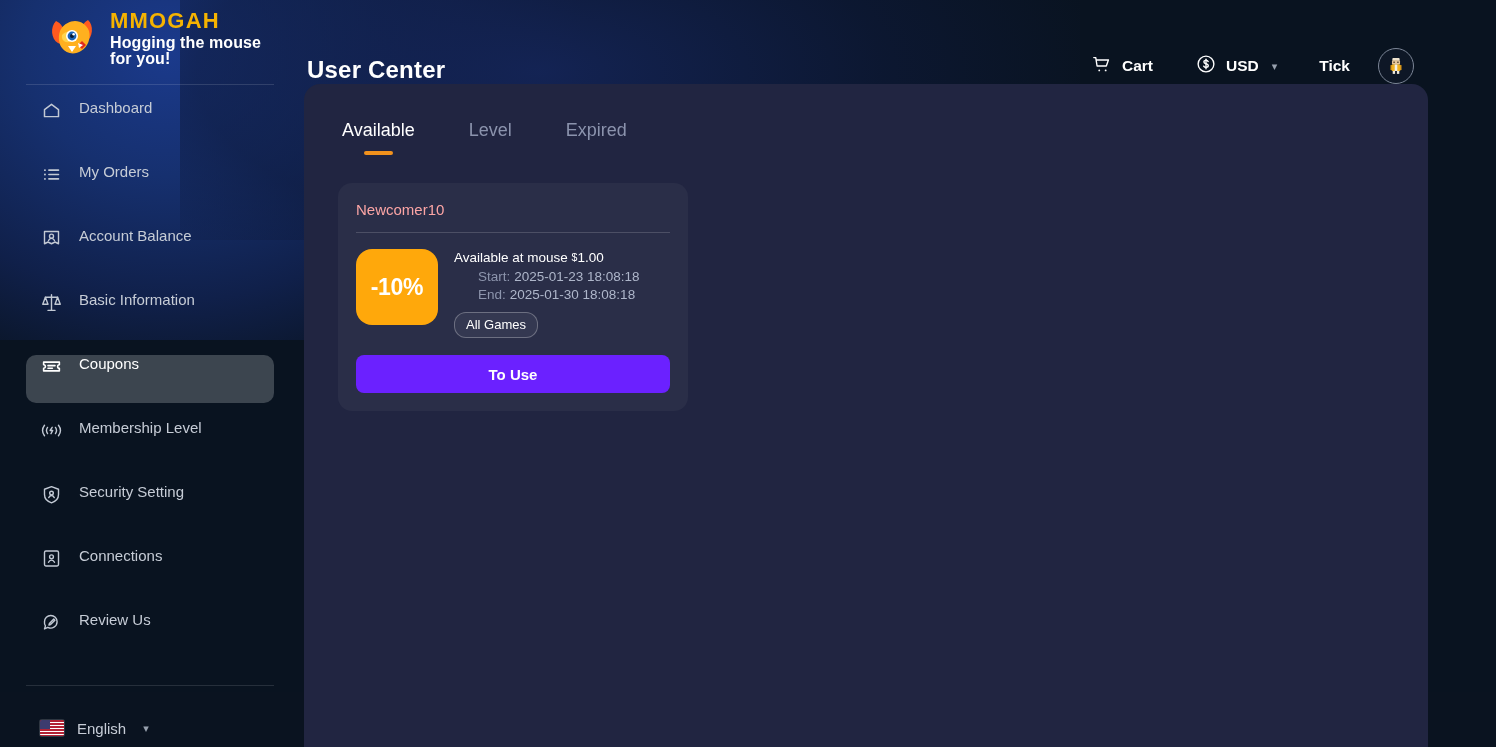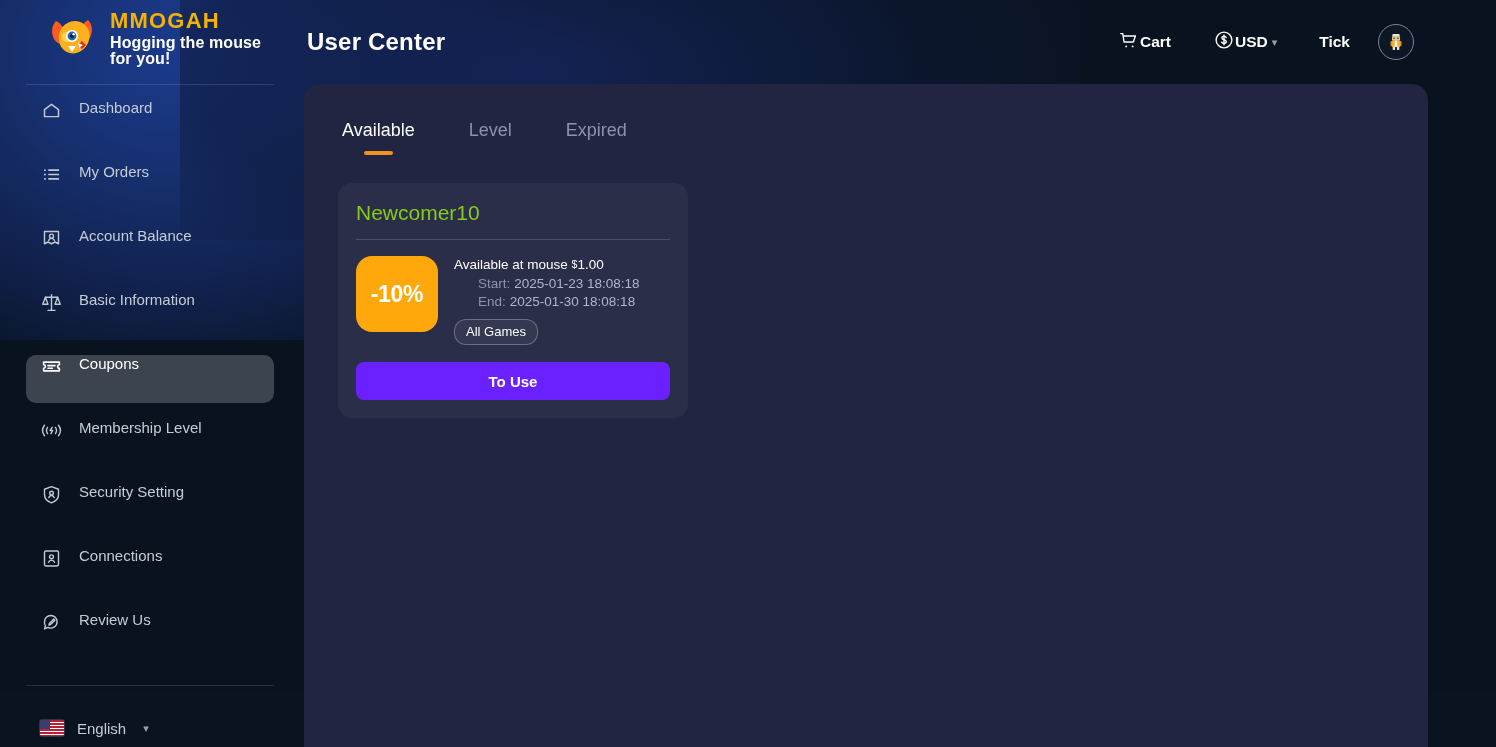--- a/index.html
+++ b/index.html
@@ -104,32 +104,32 @@
     position:absolute; left:0; top:0; width: 10px; height: 8.6px;
     background:#3c3b6e;
   }
   .lang-label { color: #c6ccd6; font-size: 15px; }
   .chev { color:#97a0ad; font-size: 11px; margin-left: 4px; }
 
   
   #header {
     position: absolute; left: 300px; top: 0;
     width: 1196px; height: 84px;
-    display: flex; align-items: center;
+    display: flex; align-items: flex-end;
     z-index: 3;
   }
   #page-title {
     font-size: 24px; font-weight: 700; color: #ffffff;
     margin-left: 7px; letter-spacing: .2px;
   }
   .header-right {
     margin-left: auto; display: flex; align-items: center;
     padding-right: 82px; gap: 0;
   }
-  .hr-item { display: flex; align-items: center; cursor: pointer; }
+  .hr-item { display: flex; align-items: center; gap: 9px; cursor: pointer; }
   .hr-item .lbl { color: #ffffff; font-size: 15.5px; font-weight: 600; }
   .hr-gap { width: 42px; }
   .hr-gap-sm { width: 28px; }
   .avatar {
     width: 36px; height: 36px; border-radius: 50%;
     border: 1px solid #7b8596;
     background: #0e1726;
     display:flex; align-items:center; justify-content:center;
     overflow: hidden; cursor: pointer;
   }
@@ -160,21 +160,21 @@
 
   
   .cards { padding: 28px 0 0 34px; display:flex; flex-wrap: wrap; gap: 20px; }
   .coupon {
     width: 350px;
     background: #2a2e48;
     border-radius: 14px;
     padding: 16px 18px 18px 18px;
   }
   .coupon-title {
-    font-size: 21px; color: #84cc16; font-weight: 400;
+    font-size: 15px; color: #fca5a5; font-weight: 400;
     padding: 2px 0 14px 0;
   }
   .coupon-sep { height:1px; background: rgba(255,255,255,.16); margin-bottom: 16px; }
   .coupon-body { display:flex; gap: 16px; }
   .badge {
     width: 82px; height: 76px; flex: 0 0 82px;
     background: #FFA80B;
     border-radius: 16px;
     display:flex; align-items:center; justify-content:center;
     color: #ffffff; font-size: 23px; font-weight: 700;

